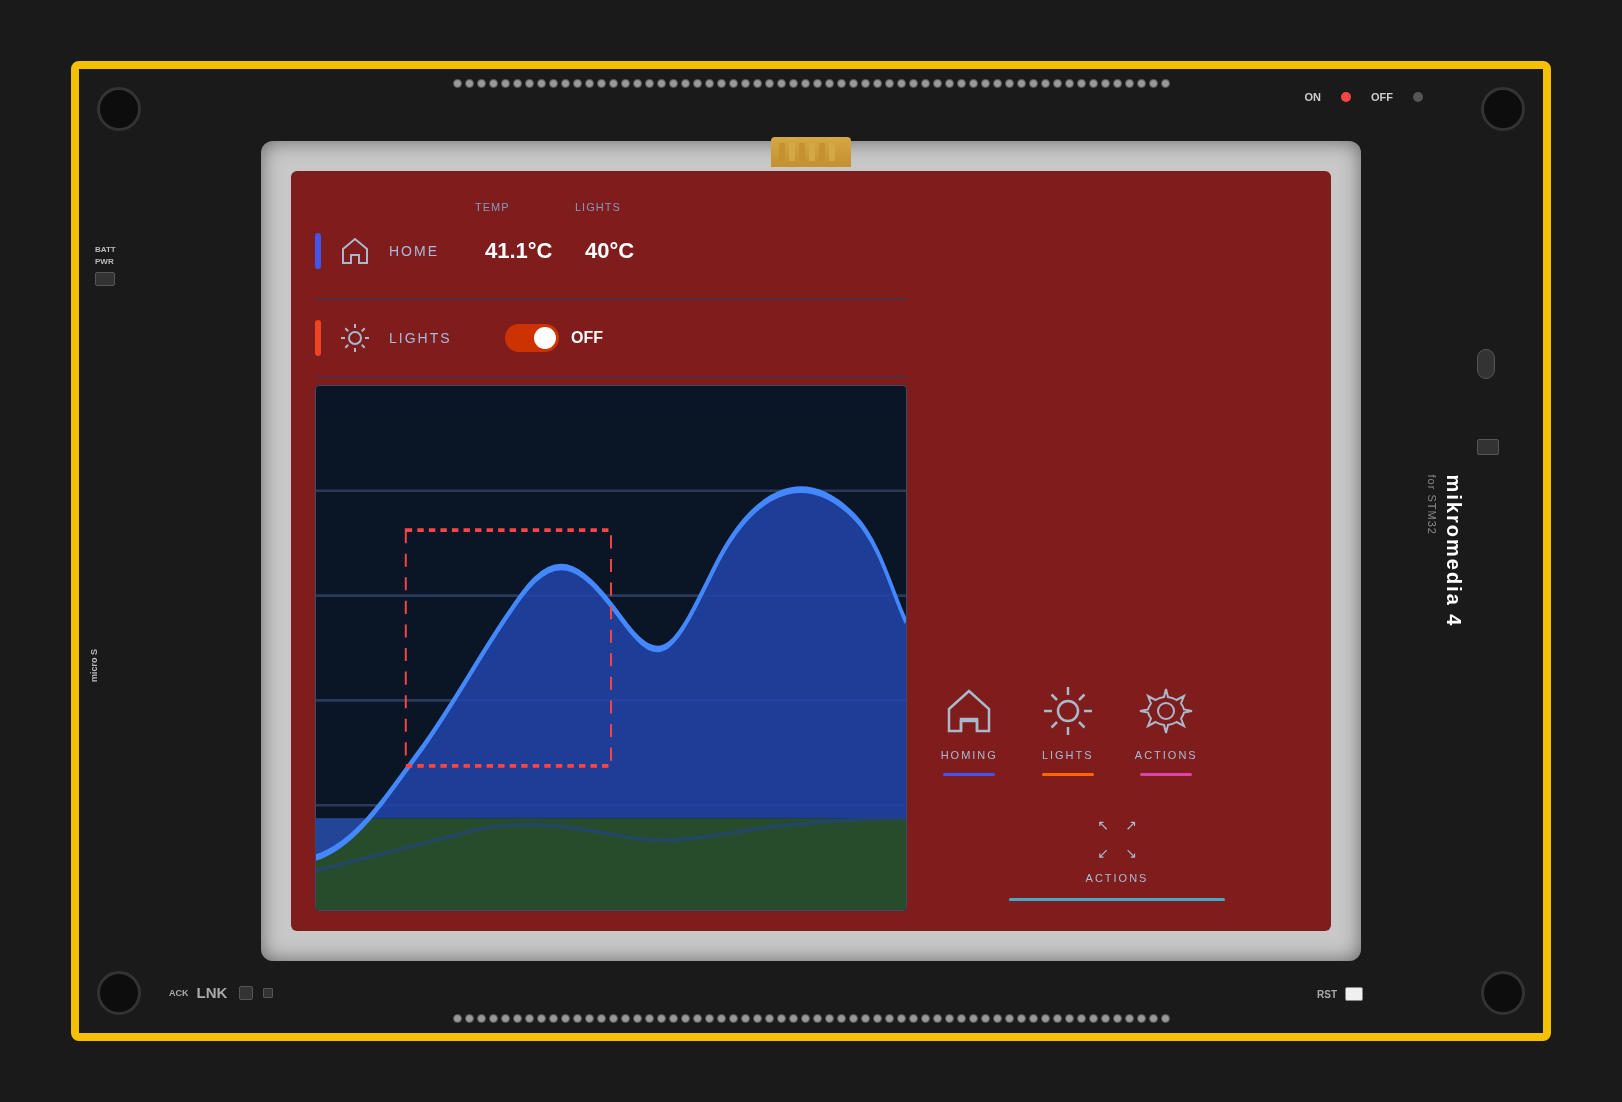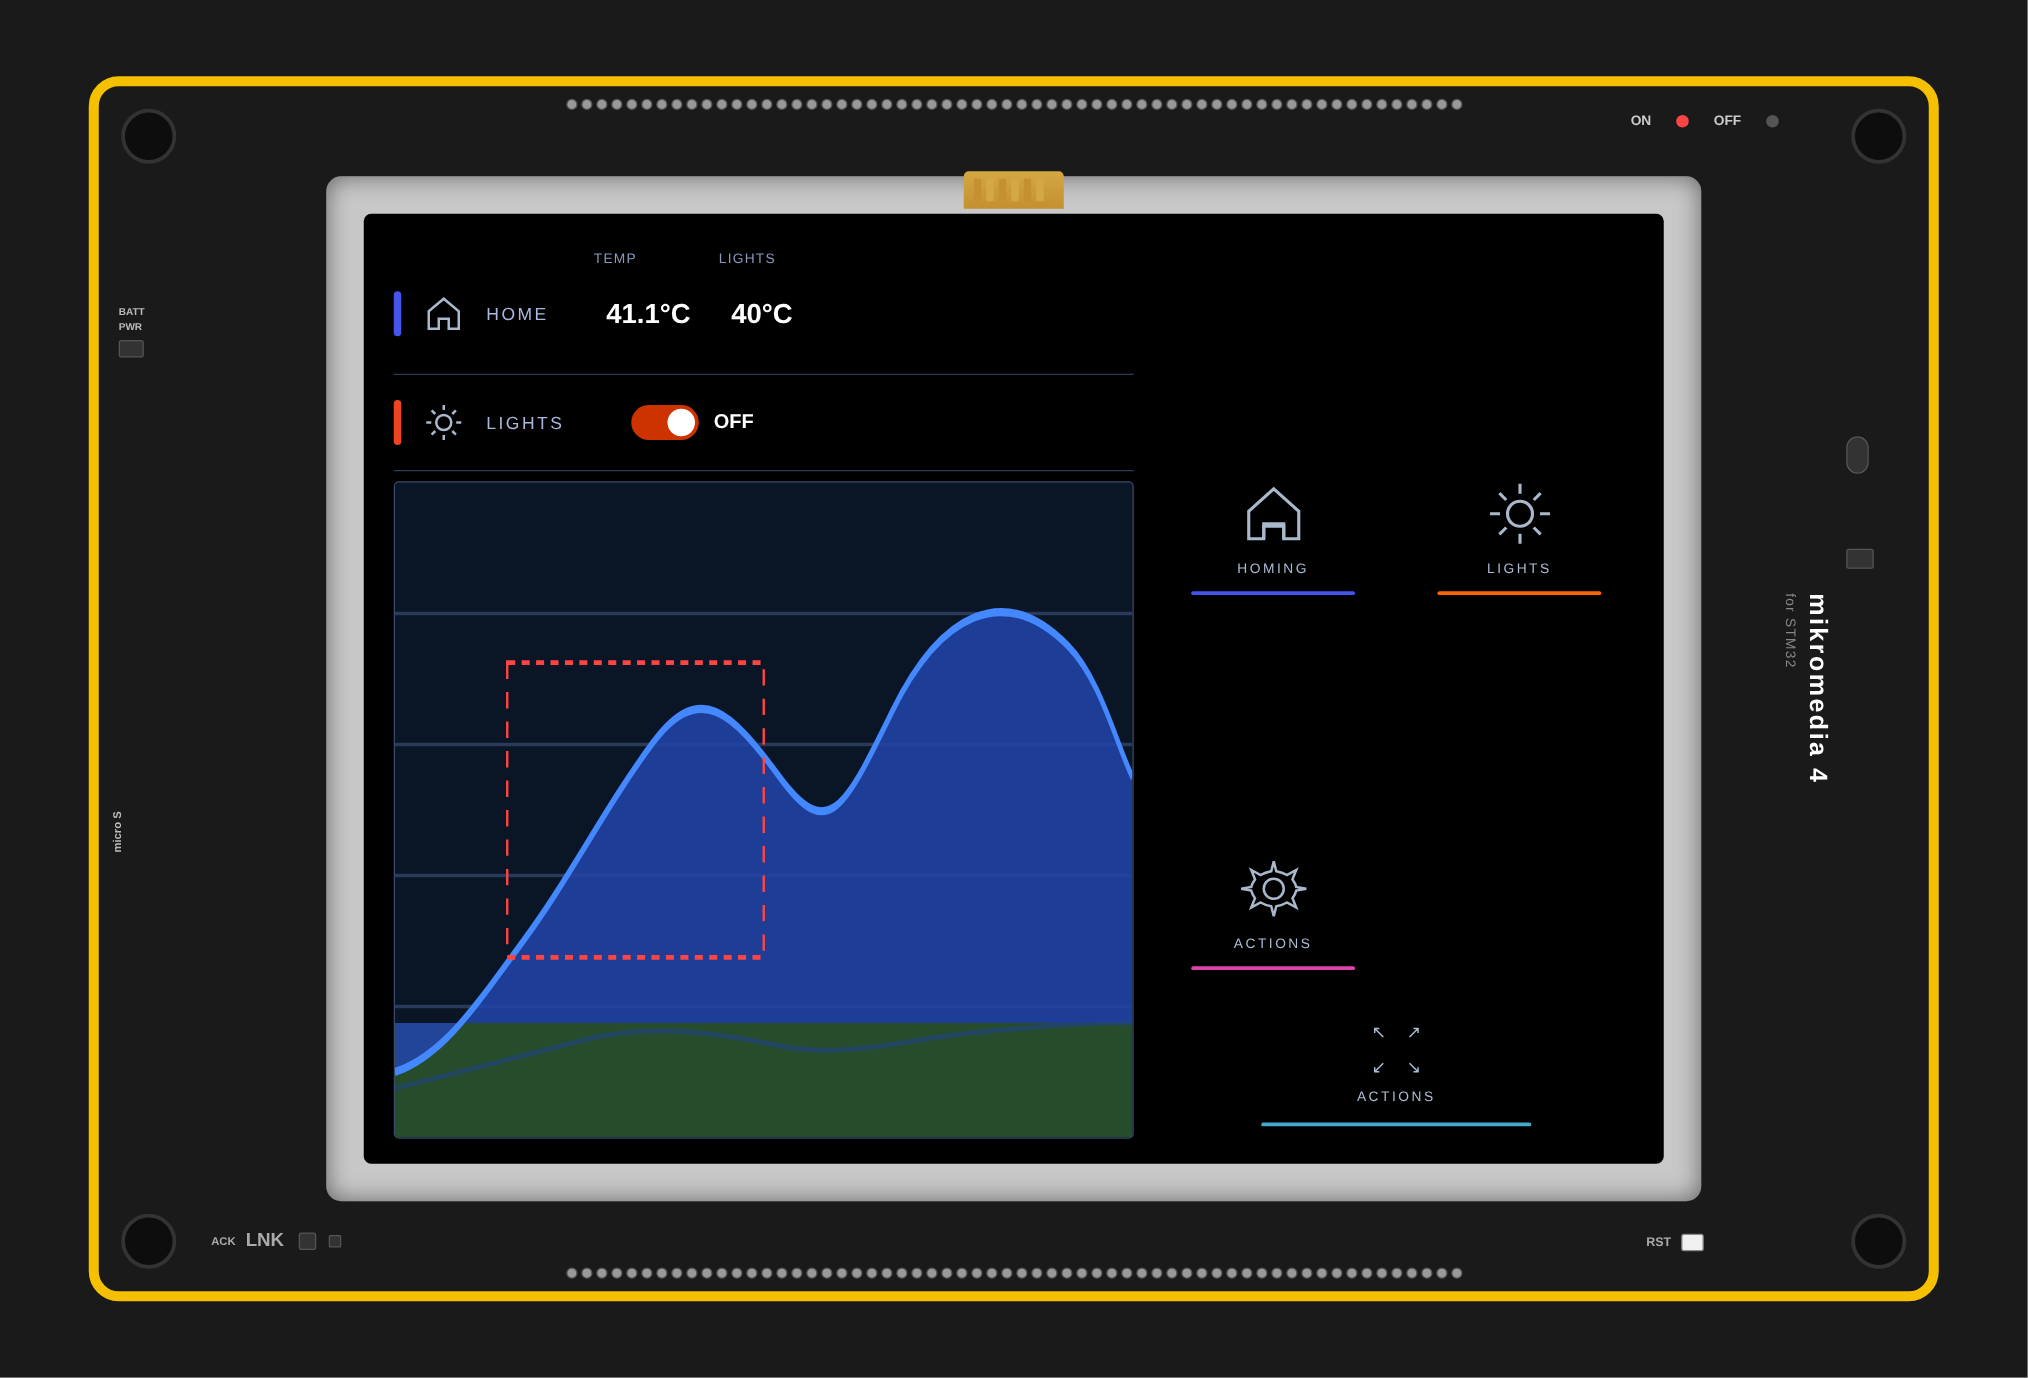--- a/index.html
+++ b/index.html
@@ -13,21 +13,21 @@
       font-family: Arial, sans-serif;
       overflow: hidden;
     }
 
     
     .pcb-board {
       width: 1480px;
       height: 980px;
       background: #1a1a1a;
       border: 8px solid #f5c000;
-      border-radius: 24px;
+      border-radius: 8px;
       position: relative;
       display: flex;
       align-items: center;
       justify-content: center;
     }
 
     
     .corner-hole {
       position: absolute;
       width: 44px;
@@ -113,21 +113,21 @@
       width: 80px;
       height: 30px;
       background: linear-gradient(to bottom, #d4a843, #c49030);
       border-radius: 4px 4px 0 0;
     }
 
     
     .lcd-screen {
       width: 1040px;
       height: 760px;
-      background: #000000;
+      background: #7f1d1d;
       border-radius: 6px;
       overflow: hidden;
       display: flex;
       flex-direction: column;
       position: relative;
     }
 
     
     .screen-content {
       display: flex;
@@ -276,21 +276,21 @@
     }
 
     .chart-svg {
       width: 100%;
       height: 100%;
     }
 
     
     .btn-grid {
       display: grid;
-      grid-template-columns: 1fr 1fr;
+      grid-template-columns: 1fr 1fr 1fr 1fr;
       gap: 14px;
       flex: 1;
     }
 
     .nav-btn {
       display: flex;
       flex-direction: column;
       align-items: center;
       justify-content: flex-end;
       gap: 8px;

